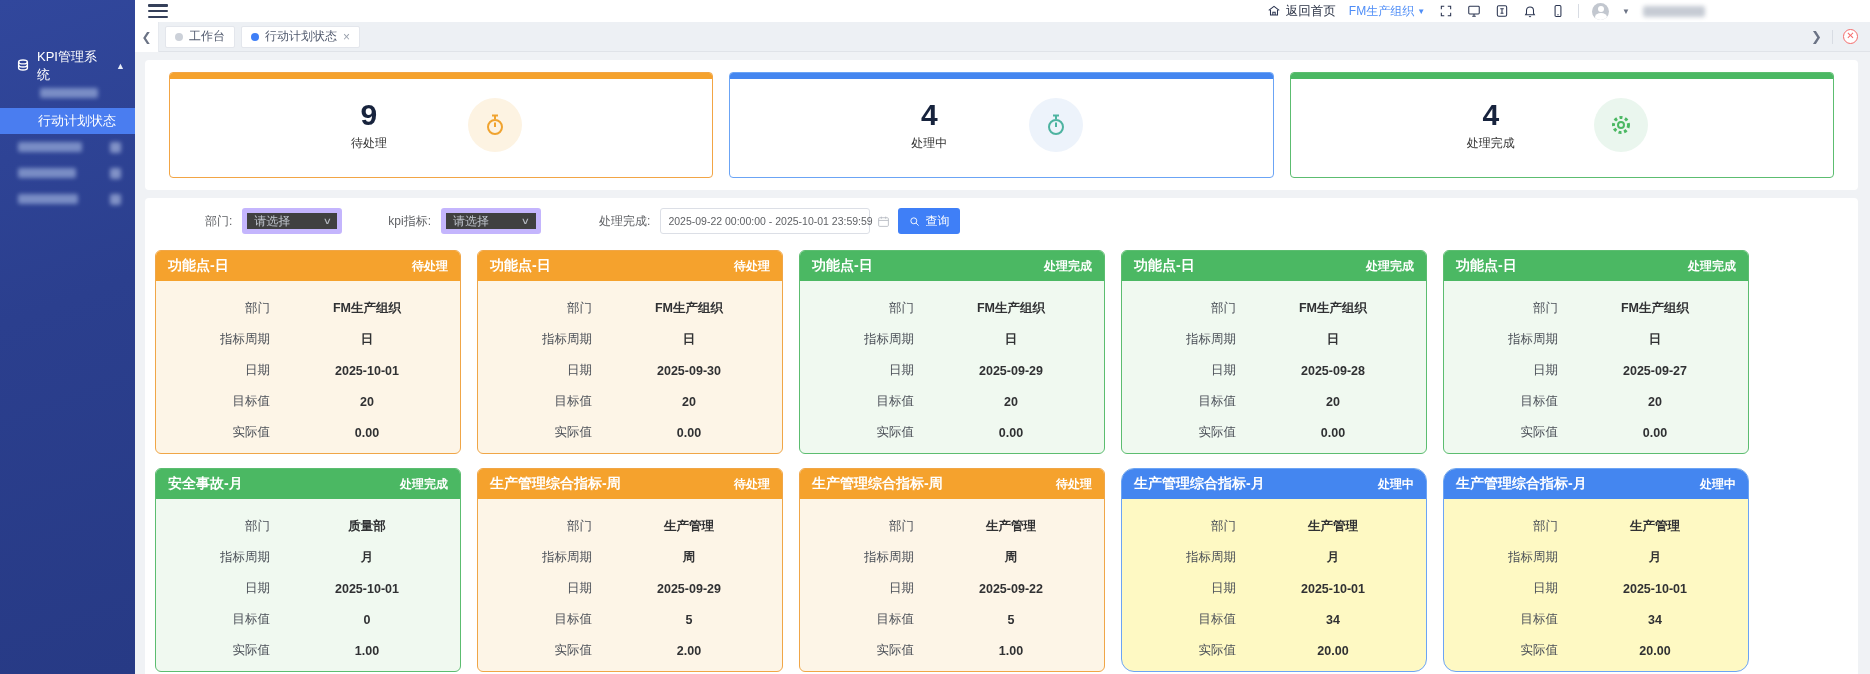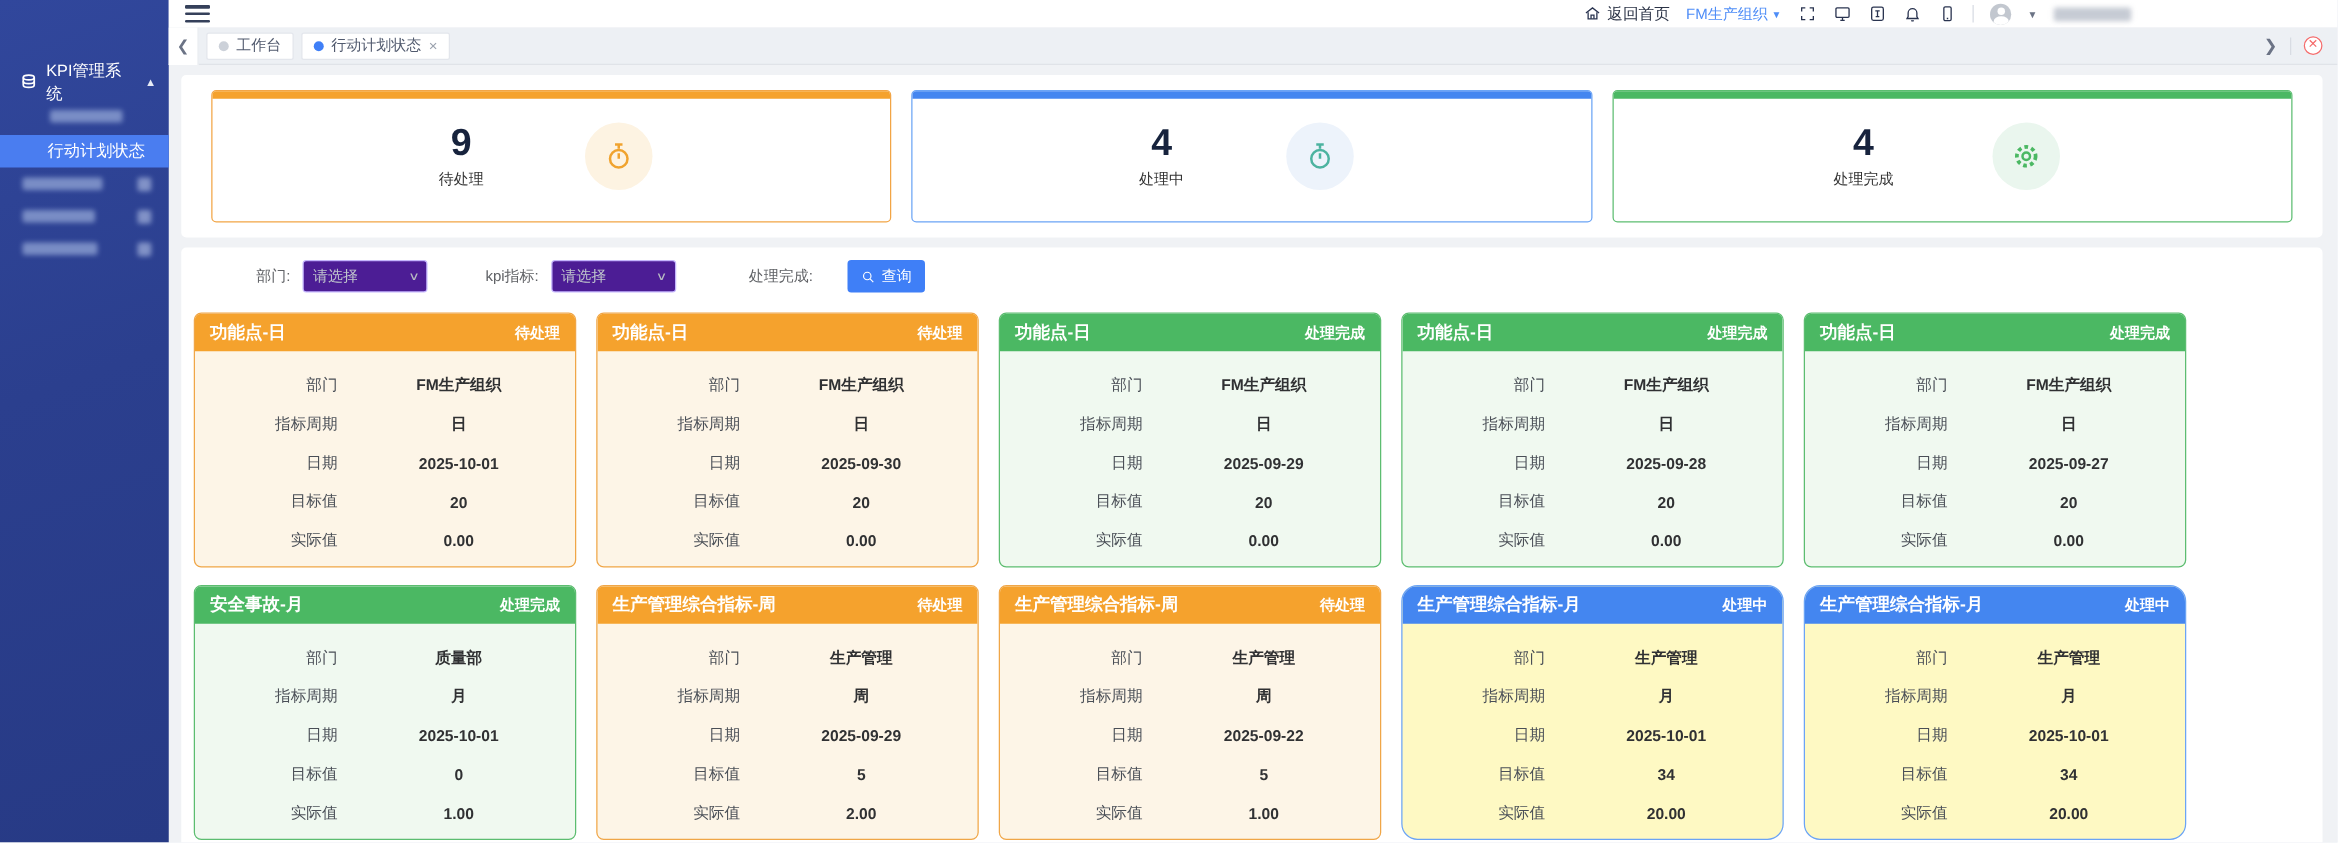--- a/index.html
+++ b/index.html
@@ -74,21 +74,21 @@
   .sum-card.theme-blue   { border:1px solid #6ba4f5; } .sum-card.theme-blue .topbar-strip   { background:#4486f0; }
   .sum-card.theme-green  { border:1px solid #5cbd70; } .sum-card.theme-green .topbar-strip  { background:#4bb863; }
   .ico-orange { background:#fdf3e2; } .ico-orange svg { stroke:#f0a32f; }
   .ico-blue   { background:#edf3fb; } .ico-blue svg   { stroke:#4db3a0; }
   .ico-green  { background:#eaf6ee; } .ico-green svg  { stroke:#4bb863; }
 
   
   .main-panel { padding:10px 24px 16px 10px; min-height:470px; }
   .filters { display:flex; align-items:center; gap:10px; padding-left:50px; }
   .f-label { font-size:12px; color:#606266; }
-  .f-select { width:100px; height:26px; border:1px solid #c4b5fd; border-radius:3px; background:#4c1d95;
+  .f-select { width:100px; height:26px; border:5px solid #c4b5fd; border-radius:3px; background:#404040;
     display:flex; align-items:center; justify-content:space-between; padding:0 7px; cursor:pointer; }
   .f-select .ph { font-size:12px; color:#bfc4cc; }
   .f-select .car { font-size:9px; color:#b6bac2; transform:scaleX(1.4); }
   .f-gap { width:26px; } .f-gap2 { width:38px; }
   .f-date { width:210px; height:26px; border:1px solid #dcdfe6; border-radius:3px; background:#fff;
     display:flex; align-items:center; justify-content:space-between; padding:0 7px; cursor:text; }
   .f-date .dtxt { font-size:10.5px; color:#606266; white-space:nowrap; }
   .f-date svg { width:13px; height:13px; stroke:#b6bac2; fill:none; stroke-width:1.6; flex:0 0 13px; margin-left:4px; }
   .f-btn { height:26px; min-width:62px; margin-left:18px; background:#3f7ff7; border:none; border-radius:3px;
     color:#fff; font-size:12px; display:flex; align-items:center; justify-content:center; gap:5px; cursor:pointer; }
@@ -287,20 +287,27 @@
             <span class="car">∨</span>
           </div>
           <span class="f-gap"></span>
           <span class="f-label">kpi指标:</span>
           <div class="f-select">
             <span class="ph">请选择</span>
             <span class="car">∨</span>
           </div>
           <span class="f-gap2"></span>
           <span class="f-label">处理完成:</span>
+          <div class="f-date">
+            <span class="dtxt">2025-09-22 00:00:00 - 2025-10-01 23:59:59</span>
+            <svg viewBox="0 0 24 24">
+                <rect x="3" y="5" width="18" height="16" rx="2"></rect>
+                <path d="M3 10h18M8 3v4M16 3v4"></path>
+              </svg>
+          </div>
           <button class="f-btn">
             <svg viewBox="0 0 24 24">
                 <circle cx="10.5" cy="10.5" r="6.5"></circle>
                 <path d="M15.5 15.5 21 21"></path>
               </svg>
             <span>查询</span>
           </button>
         </div>
 
         <div class="grid">

